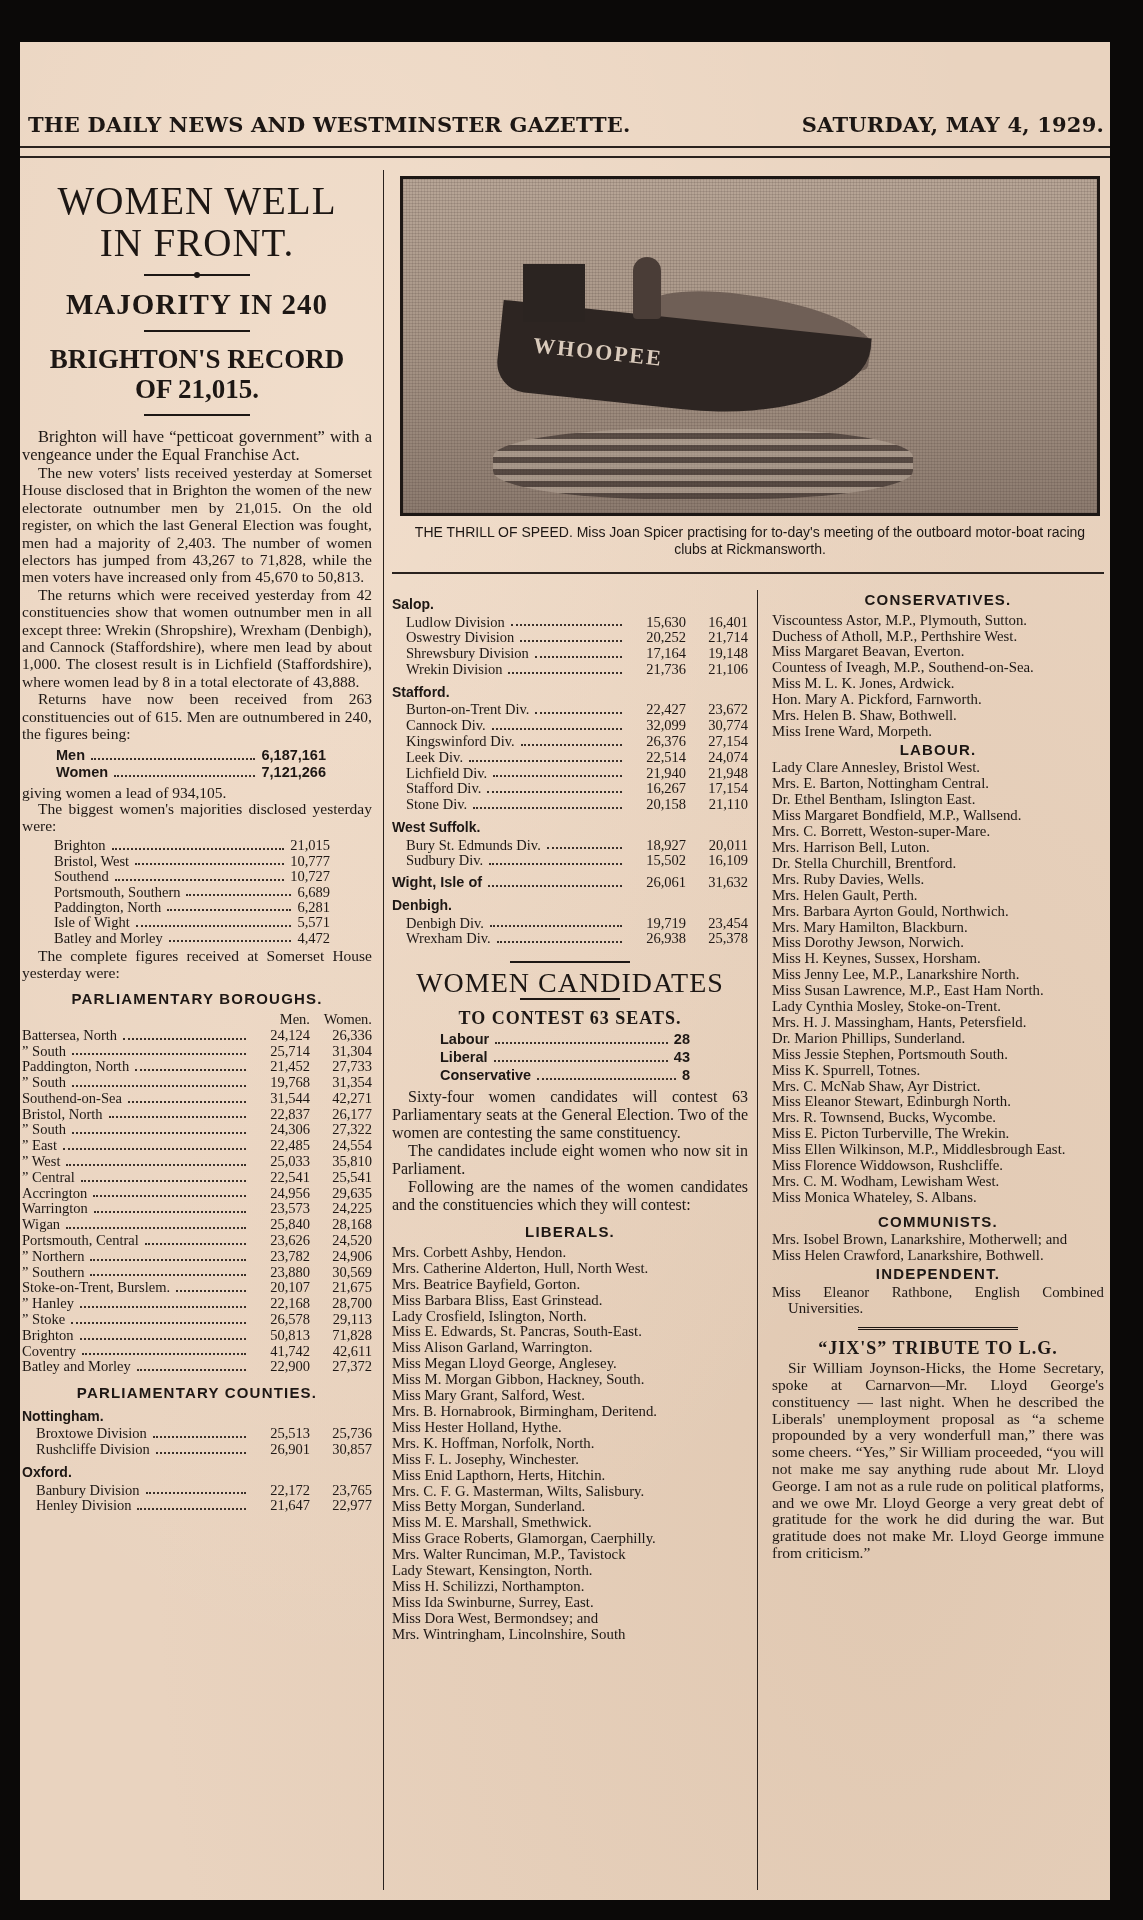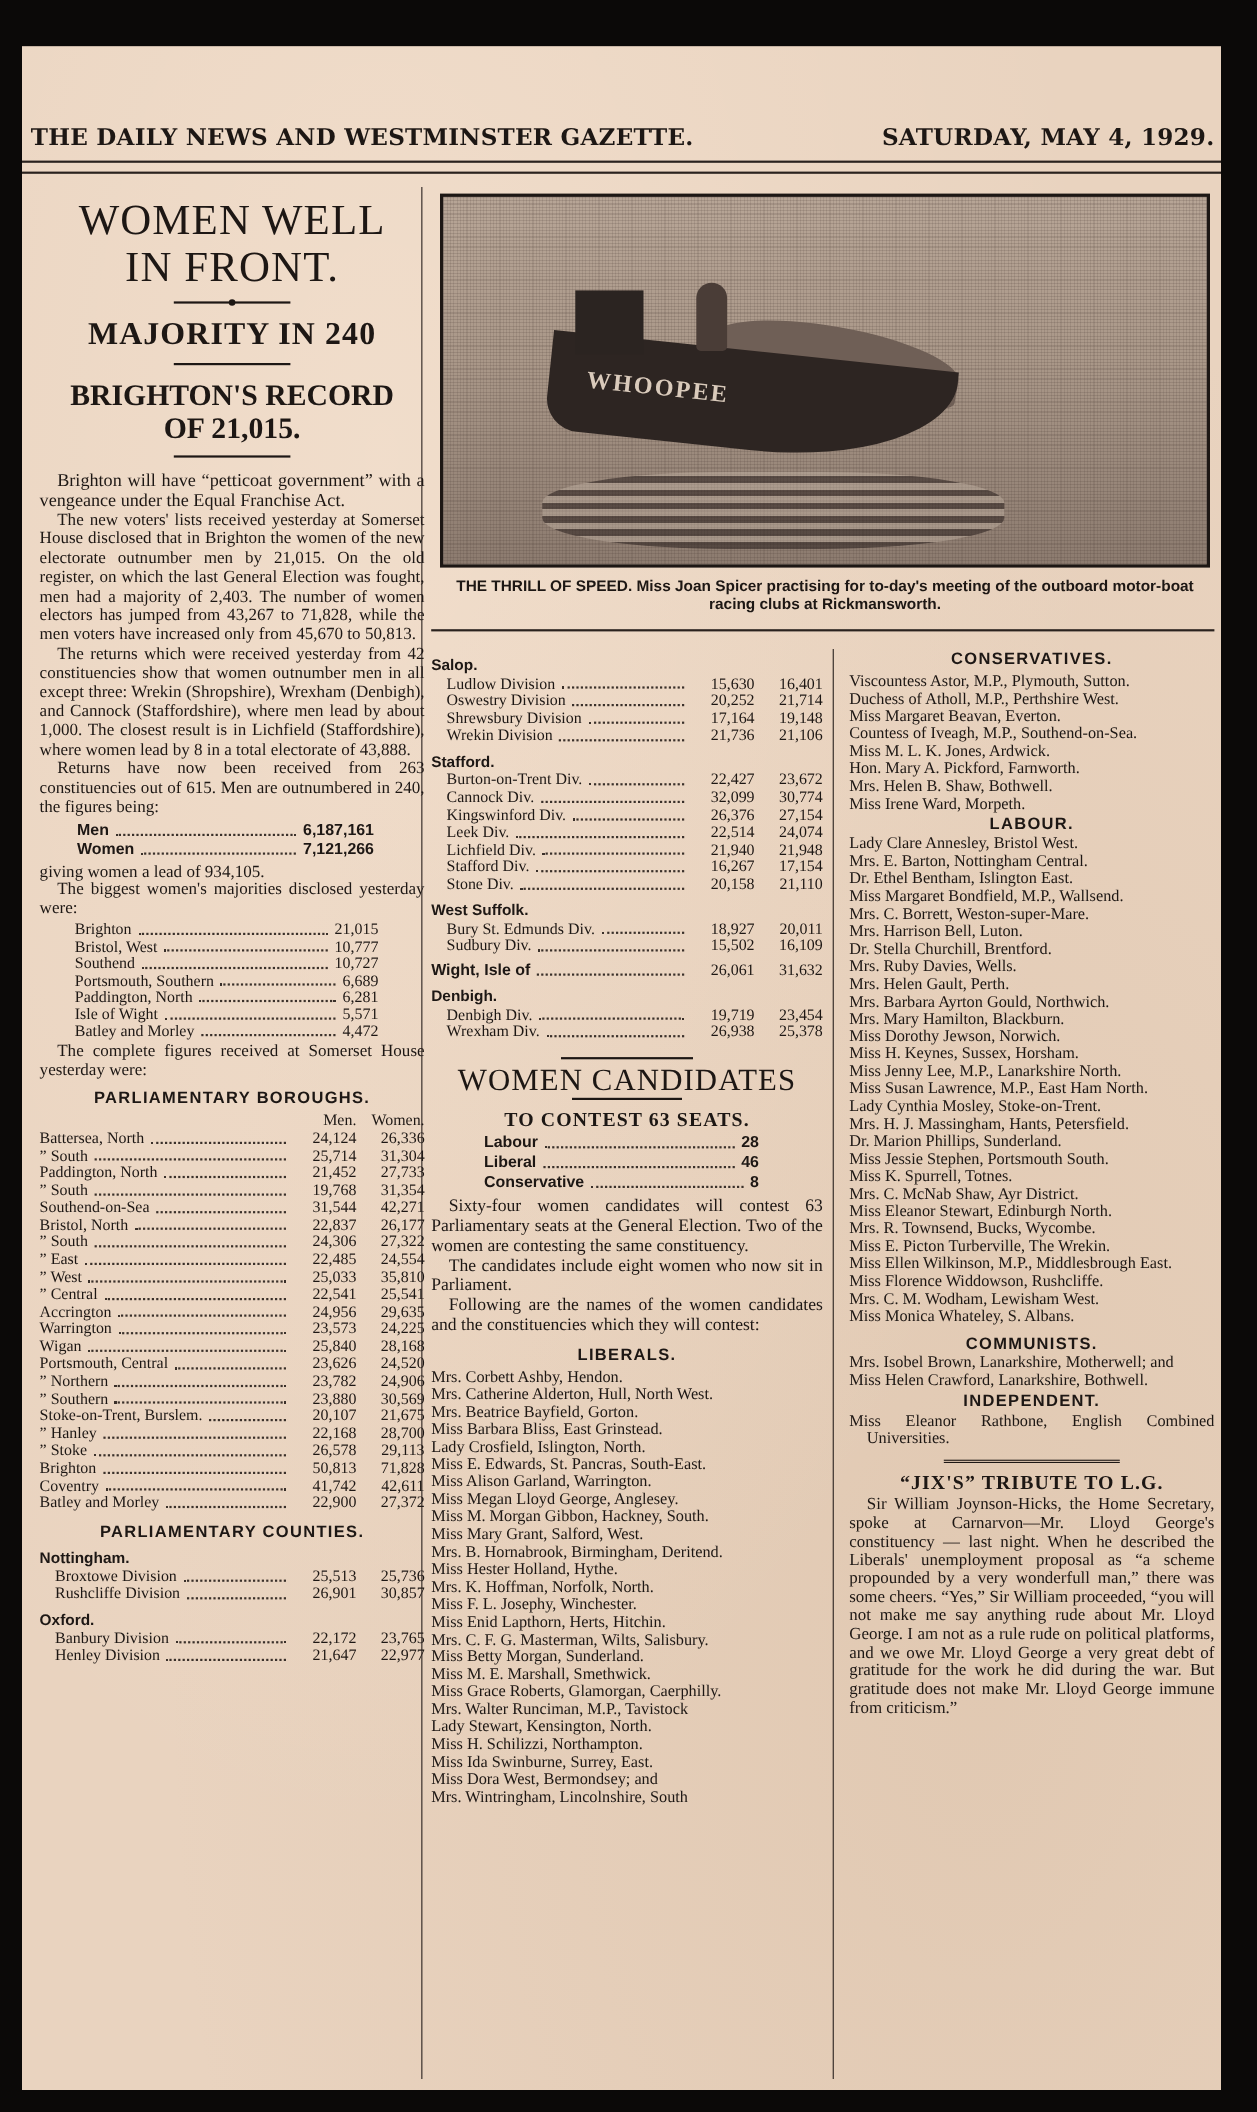--- a/index.html
+++ b/index.html
@@ -13,21 +13,21 @@
   }
   .masthead {
     position:absolute; left:8px; right:6px; top:70px;
     font-family:"DejaVu Serif", serif; font-weight:bold; font-size:21px; letter-spacing:0.2px;
     display:flex; justify-content:space-between; white-space:nowrap;
   }
   .rule-double { position:absolute; left:0; right:0; top:104px; height:0; border-top:2px solid #2a221e; }
   .rule-double2 { position:absolute; left:0; right:0; top:114px; height:0; border-top:2px solid #2a221e; }
 
   .col { position:absolute; font-family:"Liberation Serif", serif; font-size:15.5px; line-height:16.6px; }
-  .col-left { left:16px; top:128px; width:350px; }
+  .col-left { left:2px; top:128px; width:350px; }
   .col-mid { left:372px; top:548px; width:356px; }
   .col-right { left:752px; top:548px; width:332px; }
   .vdiv { position:absolute; width:0; border-left:1.5px solid #2a221e; }
 
   .hl1 { font-family:"Liberation Serif", serif; font-size:39px; line-height:42px; text-align:center; letter-spacing:1px; margin:10px 0 0 0; }
   .hl2 { font-family:"Liberation Serif", serif; font-weight:bold; font-size:29px; line-height:32px; text-align:center; letter-spacing:1px; margin:0; }
   .hl3 { font-family:"Liberation Serif", serif; font-weight:bold; font-size:27px; line-height:30px; text-align:center; margin:0; }
   .dash { width:106px; margin:10px auto 12px; border-top:2.5px solid #1d1714; position:relative; }
   .dash.dot::after { content:""; position:absolute; left:50%; top:-4px; width:6px; height:6px; margin-left:-3px; background:#1d1714; border-radius:50%; }
   p { margin:0; text-align:justify; }
@@ -50,21 +50,21 @@
       repeating-linear-gradient(90deg, rgba(60,45,40,0.12) 0 1px, transparent 1px 3px),
       linear-gradient(180deg, #b7a596 0%, #a99788 45%, #8c7b6f 100%);
     overflow:hidden;
   }
   .boat { position:absolute; left:95px; top:140px; width:370px; height:90px; background:#2d2522; border-radius:0 0 180px 30px / 0 0 80px 30px; transform:rotate(6deg); }
   .boat-deck { position:absolute; left:240px; top:118px; width:230px; height:60px; background:#6f5f56; border-radius:60% 60% 20% 20%; transform:rotate(10deg); }
   .boat-name { position:absolute; left:130px; top:160px; color:#d9cabb; font-family:"Liberation Serif", serif; font-weight:bold; font-size:22px; letter-spacing:2px; transform:rotate(6deg); }
   .motor { position:absolute; left:120px; top:85px; width:62px; height:58px; background:#2b2421; }
   .driver { position:absolute; left:230px; top:78px; width:28px; height:62px; background:#4a3d37; border-radius:14px 14px 4px 4px; }
   .wake { position:absolute; left:90px; top:250px; width:420px; height:70px; background:repeating-linear-gradient(0deg, rgba(40,30,28,0.55) 0 6px, rgba(200,185,170,0.4) 6px 12px); border-radius:40%; }
-  .caption { position:absolute; left:380px; top:482px; width:700px; font-family:"Liberation Sans", sans-serif; font-weight:bold; font-size:14px; line-height:17px; text-align:center; }
+  .caption { position:absolute; left:380px; top:482px; width:700px; font-family:"Liberation Sans", sans-serif; font-weight:normal; font-size:14px; line-height:17px; text-align:center; }
   .hr-photo { position:absolute; left:372px; top:530px; width:712px; border-top:2px solid #2a221e; }
   .cand p { text-indent:-16px; padding-left:16px; text-align:justify; font-size:14.8px; line-height:15.9px; }
   .mid-hl { font-family:"Liberation Serif", serif; font-size:28px; text-align:center; letter-spacing:1px; margin:4px 0 0; }
   .mid-sub { font-family:"Liberation Serif", serif; font-weight:bold; font-size:18px; text-align:center; letter-spacing:1px; margin:0 0 4px; }
   .tally { font-family:"Liberation Sans", sans-serif; font-weight:bold; font-size:14.5px; line-height:18px; display:flex; margin-left:48px; width:250px; }
   .jix-title { font-family:"Liberation Serif", serif; font-weight:bold; font-size:18px; text-align:center; margin:8px 0 4px; letter-spacing:1px; }
   .thick { width:160px; margin:10px auto 8px; border-top:3px double #1d1714; height:2px; }
 </style>
 </head>
 <body>
@@ -451,21 +451,21 @@
     <div class="mid-sub">TO CONTEST 63 SEATS.</div>
     <div id="tally">
         <div class="tally">
           <span class="nm">Labour</span>
           <span class="dots"></span>
           <span>28</span>
         </div>
         <div class="tally">
           <span class="nm">Liberal</span>
           <span class="dots"></span>
-          <span>46</span>
+          <span>43</span>
         </div>
         <div class="tally">
           <span class="nm">Conservative</span>
           <span class="dots"></span>
           <span>8</span>
         </div>
       </div>
     <p class="ind" style="font-size:16px;line-height:18px;margin-top:4px;">Sixty-four women candidates will contest 63 Parliamentary seats at the General Election. Two of the women are contesting the same constituency.</p>
     <p class="ind" style="font-size:16px;line-height:18px;">The candidates include eight women who now sit in Parliament.</p>
     <p class="ind" style="font-size:16px;line-height:18px;">Following are the names of the women candidates and the constituencies which they will contest:</p>

